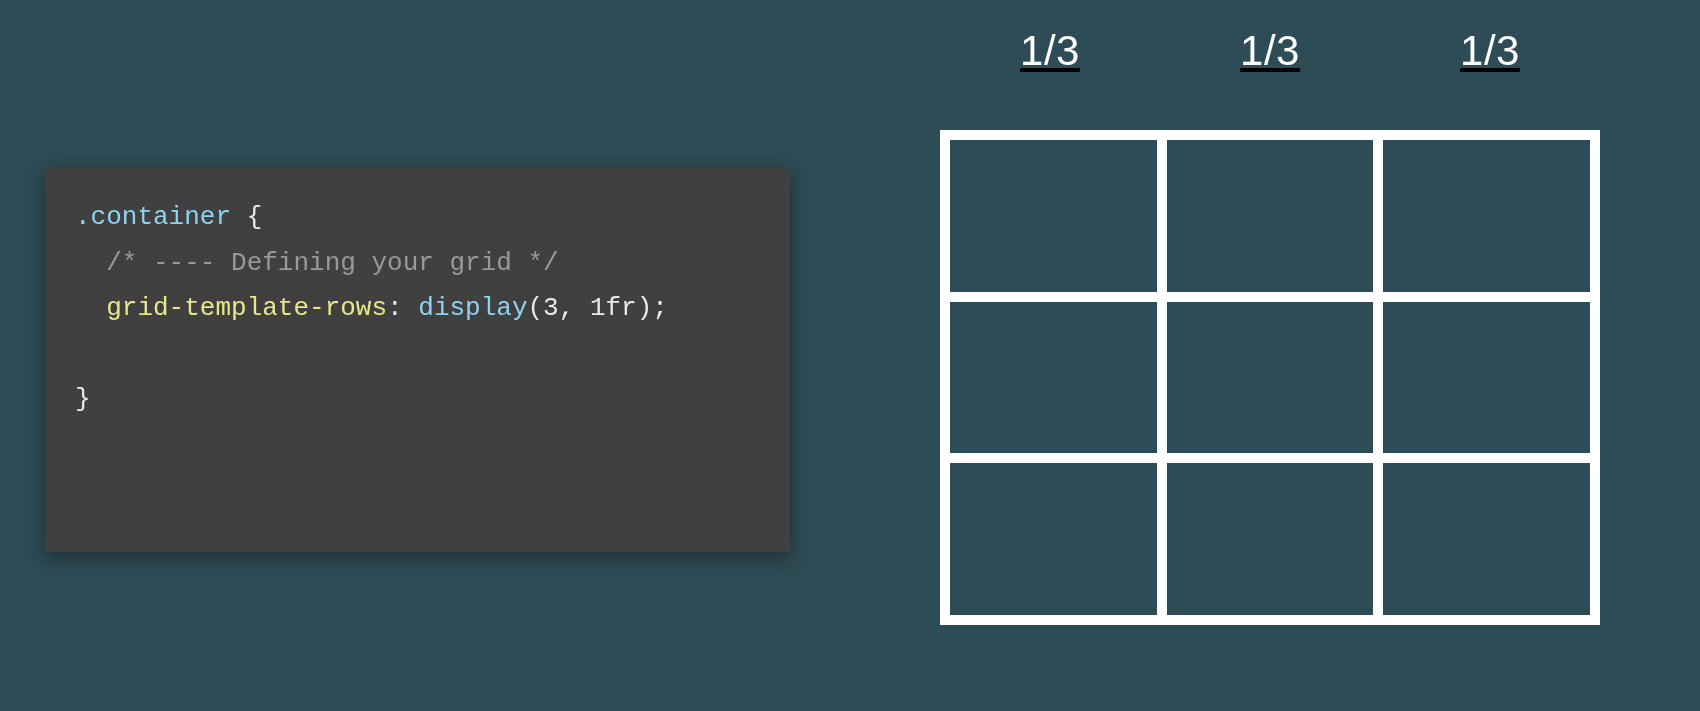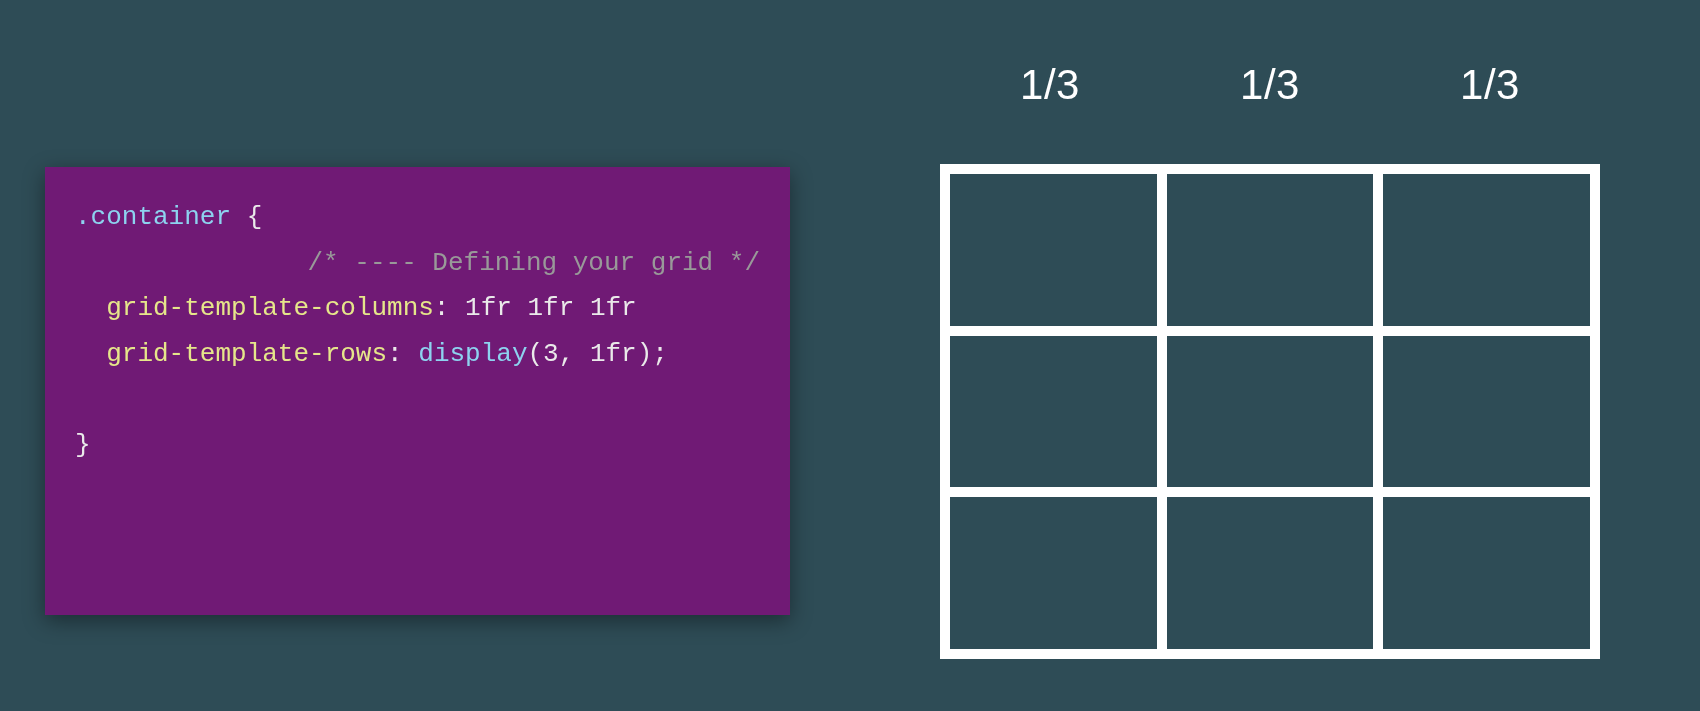--- a/index.html
+++ b/index.html
@@ -14,46 +14,47 @@
       display: flex;
       align-items: flex-start;
       position: relative;
       font-family: "Helvetica Neue", Arial, sans-serif;
     }
     .code-block {
       position: absolute;
       top: 167px;
       left: 45px;
       width: 745px;
-      height: 448px;
-      background-color: #701a75;
+      height: 385px;
+      background-color: #404040;
       padding: 28px 30px;
       box-shadow: 0 6px 20px rgba(0,0,0,0.4);
       font-family: Menlo, Monaco, Consolas, "Courier New", monospace;
       font-size: 26px;
       line-height: 1.75;
       color: #eee;
     }
     .code-line {
       white-space: pre;
     }
     .selector { color: #8dd3ef; }
     .brace { color: #eaeaea; }
-    .comment { color: #999; text-align: right; }
+    .comment { color: #999; }
     .property { color: #e6e68a; }
     .colon { color: #eaeaea; }
     .value { color: #eaeaea; }
     .func { color: #8dd3ef; }
     .semi { color: #eaeaea; }
 
     .diagram-area {
       position: absolute;
-      top: 61px;
+      top: 27px;
       left: 920px;
       width: 700px;
+      text-decoration: underline;
     }
     .col-labels {
       display: grid;
       grid-template-columns: repeat(3, 1fr);
       gap: 0;
       margin-bottom: 55px;
       padding: 0 20px;
     }
     .col-label {
       text-align: center;
@@ -75,21 +76,20 @@
     .grid-cell {
       border: 5px solid #fff;
     }
   </style>
 </head>
 <body>
 
 <div class="code-block">
   <div class="code-line"><span class="selector">.container</span><span class="brace"> {</span></div>
   <div class="code-line comment">  /* ---- Defining your grid */</div>
-  <div class="code-line"><span class="property">  grid-template-columns</span><span class="colon">:</span><span class="value"> 1fr 1fr 1fr</span></div>
   <div class="code-line"><span class="property">  grid-template-rows</span><span class="colon">:</span><span class="func"> display</span><span class="value">(3, 1fr)</span><span class="semi">;</span></div>
   <div class="code-line">&nbsp;</div>
   <div class="code-line brace">}</div>
 </div>
 
 <div class="diagram-area">
   <div class="col-labels">
     <div class="col-label">1/3</div>
     <div class="col-label">1/3</div>
     <div class="col-label">1/3</div>

